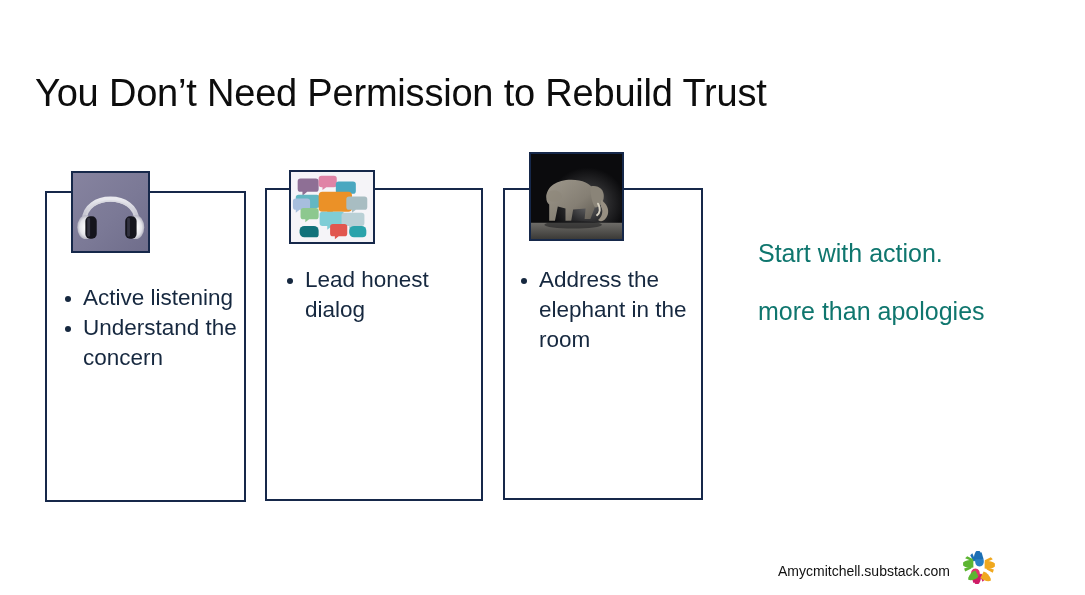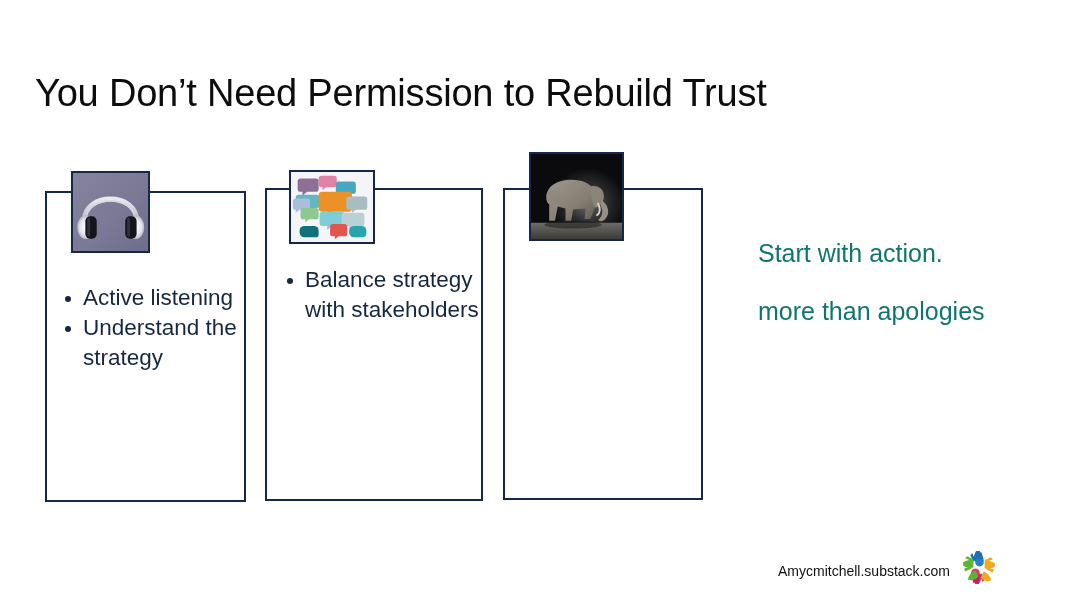--- a/index.html
+++ b/index.html
@@ -150,21 +150,21 @@
     <ellipse cx="66" cy="57" rx="9" ry="12.5" fill="url(#cupInner)"></ellipse>
     <rect x="13" y="45.5" width="12" height="23.5" rx="5" fill="#14141c"></rect>
     <rect x="55" y="45.5" width="12" height="23.5" rx="5" fill="#14141c"></rect>
     <rect x="15" y="47" width="3" height="20" rx="1.5" fill="#3a3a48" opacity="0.8"></rect>
     <rect x="57" y="47" width="3" height="20" rx="1.5" fill="#3a3a48" opacity="0.8"></rect>
   </svg>
 </div>
 
 <ul class="bullets" id="bullets-1">
   <li>Active listening</li>
-  <li>Understand the strategy</li>
+  <li>Understand the concern</li>
 </ul>
 
 <div class="card" id="card-2"></div>
 
 <div class="thumb" id="thumb-2">
   <svg viewBox="0 0 86 74" preserveAspectRatio="none" aria-hidden="true">
     <rect x="0" y="0" width="86" height="74" fill="#f5f4f8"></rect>
     <g>
       <path d="M10 7h16a3 3 0 0 1 3 3v8a3 3 0 0 1-3 3h-9l-5 4v-4h-2a3 3 0 0 1-3-3v-8a3 3 0 0 1 3-3z" fill="#8e6f95"></path>
       <path d="M32 4h13a3 3 0 0 1 3 3v6a3 3 0 0 1-3 3h-8l-4 3v-3h-1a3 3 0 0 1-3-3V7a3 3 0 0 1 3-3z" fill="#e083a6"></path>
@@ -178,21 +178,21 @@
       <path d="M56 43h18a3 3 0 0 1 3 3v8a3 3 0 0 1-3 3h-9l-4 3v-3h-5a3 3 0 0 1-3-3v-8a3 3 0 0 1 3-3z" fill="#b9d0d6"></path>
       <path d="M44 55h12a3 3 0 0 1 3 3v7a3 3 0 0 1-3 3h-6l-4 3v-3h-2a3 3 0 0 1-3-3v-7a3 3 0 0 1 3-3z" fill="#e1564f"></path>
       <path d="M42 56h8v10h-8z" fill="#e1564f"></path>
       <path d="M14 57h10a5 5 0 0 1 5 5v4a3 3 0 0 1-3 3H14a5 5 0 0 1-5-5v-2a5 5 0 0 1 5-5z" fill="#10717a"></path>
       <path d="M66 57h8a5 5 0 0 1 5 5v3a4 4 0 0 1-4 4h-9a5 5 0 0 1-5-5v-2a5 5 0 0 1 5-5z" fill="#2aa3ab"></path>
     </g>
   </svg>
 </div>
 
 <ul class="bullets" id="bullets-2">
-  <li>Balance strategy with stakeholders</li>
+  <li>Lead honest dialog</li>
 </ul>
 
 <div class="card" id="card-3"></div>
 
 <div class="thumb" id="thumb-3">
   <svg viewBox="0 0 95 89" preserveAspectRatio="none" aria-hidden="true">
     <defs>
       <radialGradient id="roomGlow" cx="62%" cy="58%" r="42%">
         <stop offset="0%" stop-color="#6a6a6c"></stop>
         <stop offset="55%" stop-color="#2a2a2c"></stop>
@@ -216,20 +216,21 @@
       <path d="M62 34 C70 32, 76 37, 76 44 C76 51, 72 56, 67 56 C64 52, 62 44, 62 34 Z" fill="#8a8478"></path>
       <path d="M73 48 C79 52, 82 58, 80 64 C78 70, 73 72, 70 69 C74 66, 76 60, 73 55 Z" fill="#978f82"></path>
       <path d="M70 52 C73 57, 72 62, 69 64" fill="none" stroke="#d9d3c4" stroke-width="2" stroke-linecap="round"></path>
       <ellipse cx="24" cy="44" rx="8" ry="6" fill="#8d8779" opacity="0.6"></ellipse>
     </g>
     <ellipse cx="44" cy="74" rx="30" ry="4" fill="#1a1a1b" opacity="0.55"></ellipse>
   </svg>
 </div>
 
 <ul class="bullets" id="bullets-3">
+  <li>Address the elephant in the room</li>
 </ul>
 
 <div id="message">
   <div>Start with action.</div>
   <div>more than apologies</div>
 </div>
 
 <div id="footer">
   <span id="footer-url">Amycmitchell.substack.com</span>
   <span id="footer-logo">

